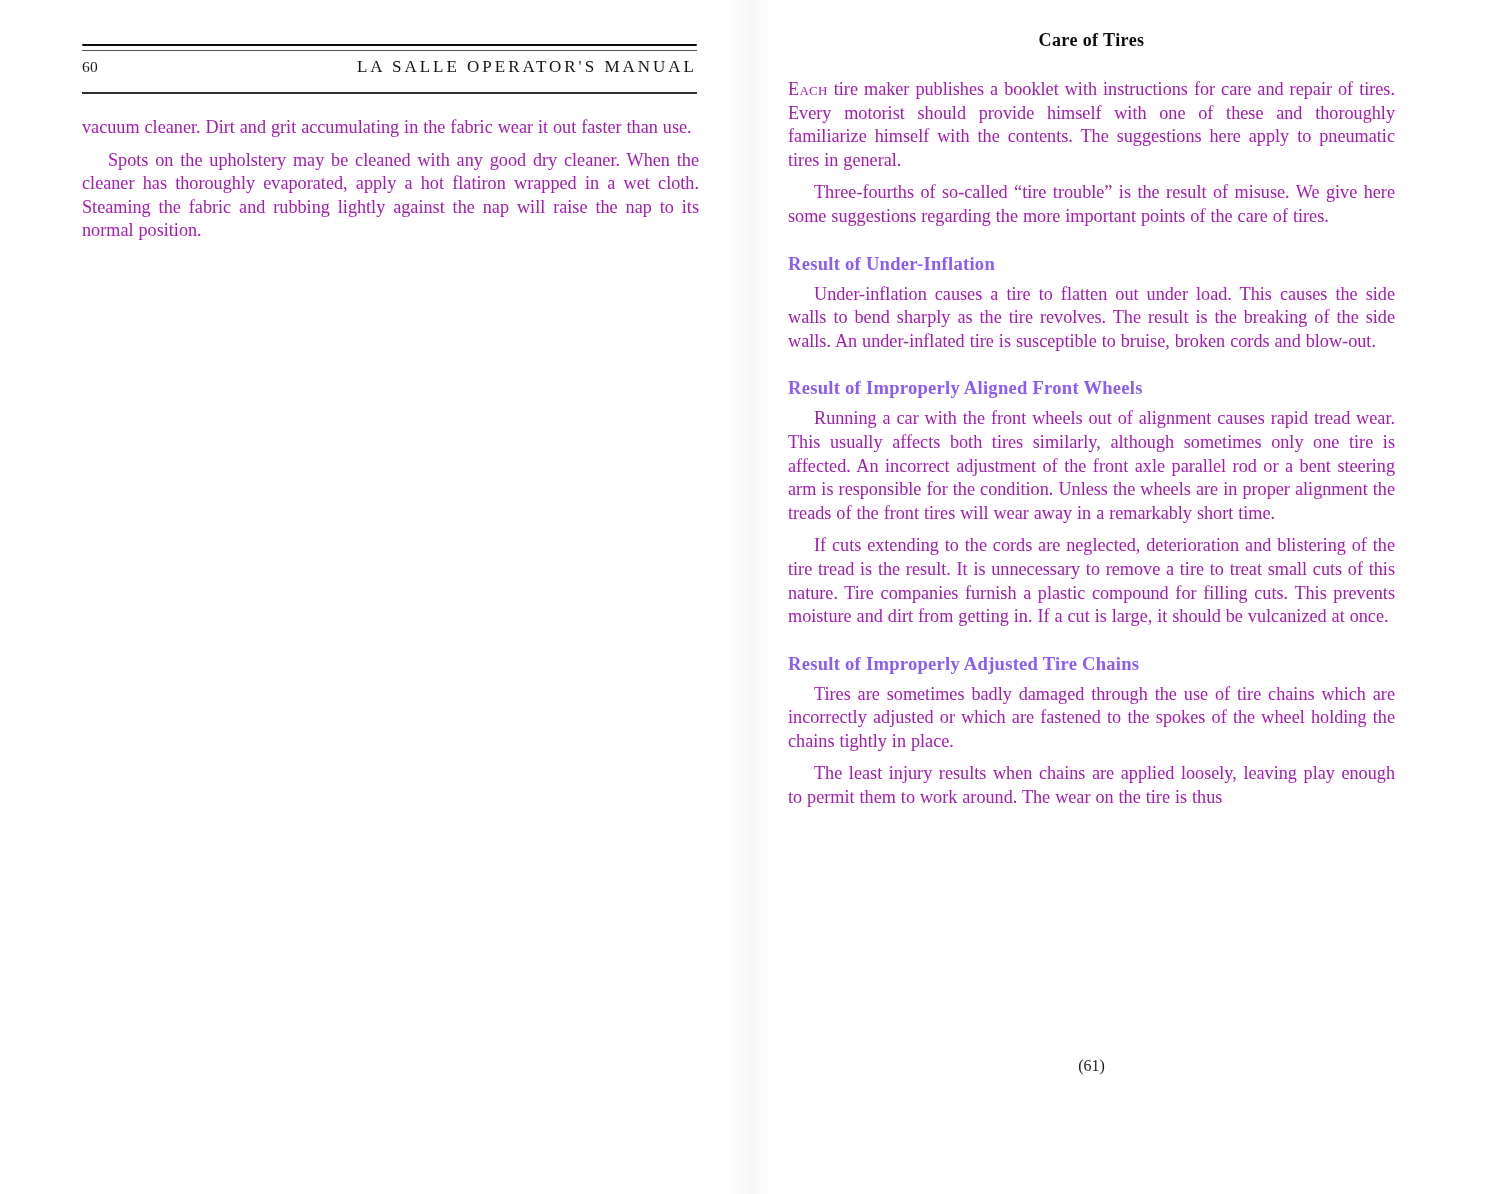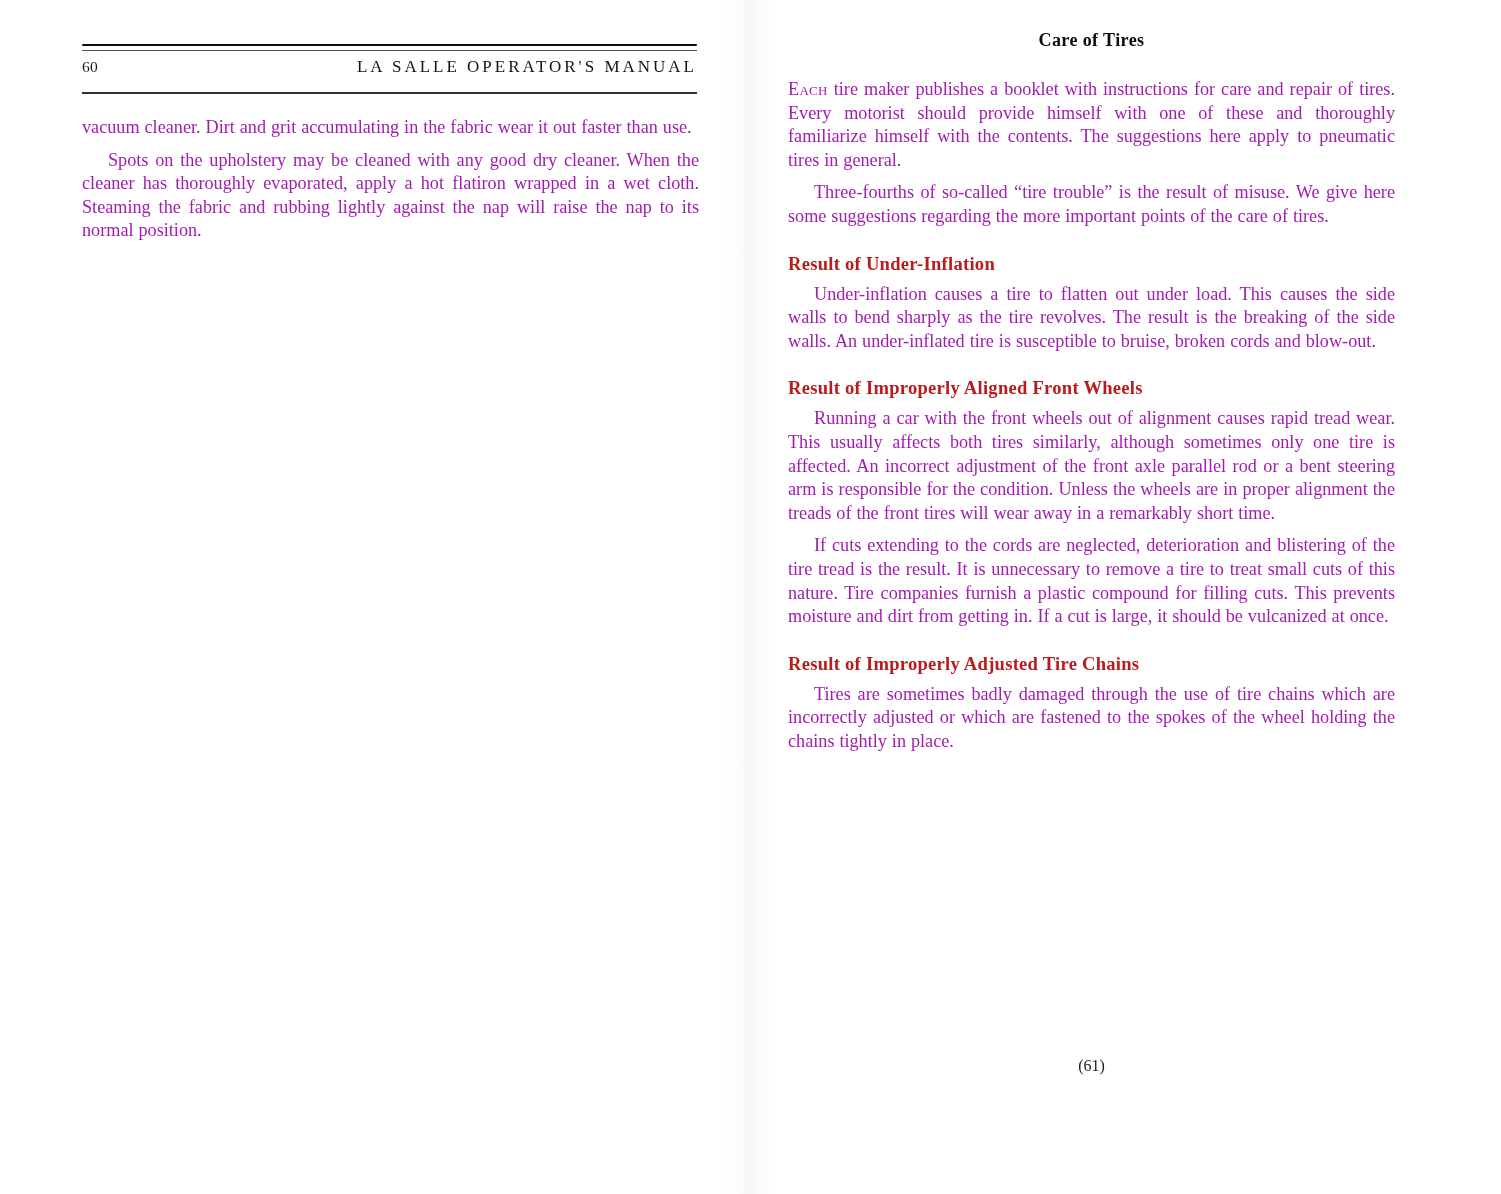--- a/index.html
+++ b/index.html
@@ -150,21 +150,21 @@
   p.para.flush { text-indent: 0; }
   p.para + p.para { margin-top: 9px; }
 
   h3.subhead {
     margin: 0;
     padding-top: 24px;
     padding-bottom: 8px;
     font-size: 18.6px;
     font-weight: bold;
     letter-spacing: 0.25px;
-    color: #b91c1c;
+    color: #8b5cf6;
     text-align: left;
   }
 
   .smallcaps-lead {
     font-variant: small-caps;
     letter-spacing: 0.3px;
   }
 
   .folio-bottom {
     position: absolute;
@@ -214,19 +214,20 @@
       <h3 class="subhead">Result of Under-Inflation</h3>
       <p class="para">Under-inflation causes a tire to flatten out under load.  This causes the side walls to bend sharply as the tire revolves.  The result is the breaking of the side walls.   An under-inflated tire is susceptible to bruise, broken cords and blow-out.</p>
 
       <h3 class="subhead">Result of Improperly Aligned Front Wheels</h3>
       <p class="para">Running a car with the front wheels out of alignment causes rapid tread wear.  This usually affects both tires similarly, although sometimes only one tire is affected.  An incorrect adjustment of the front axle parallel rod or a bent steering arm is responsible for the condition. Unless the wheels are in proper alignment the treads of the front tires will wear away in a remarkably short time.</p>
 
       <p class="para">If cuts extending to the cords are neglected, deterioration and blistering of the tire tread is the result.  It is unnecessary to remove a tire to treat small cuts of this nature.  Tire companies furnish a plastic compound for filling cuts.  This prevents moisture and dirt from getting in.  If a cut is large, it should be vulcanized at once.</p>
 
       <h3 class="subhead">Result of Improperly Adjusted Tire Chains</h3>
       <p class="para">Tires are sometimes badly damaged through the use of tire chains which are incorrectly adjusted or which are fastened to the spokes of the wheel holding the chains tightly in place.</p>
+      <p class="para">The least injury results when chains are applied loosely, leaving play enough to permit them to work around.  The wear on the tire is thus</p>
 
     </div>
   </div>
 
   <div class="folio-bottom">(61)</div>
 
 </div>
 
 </body></html>

